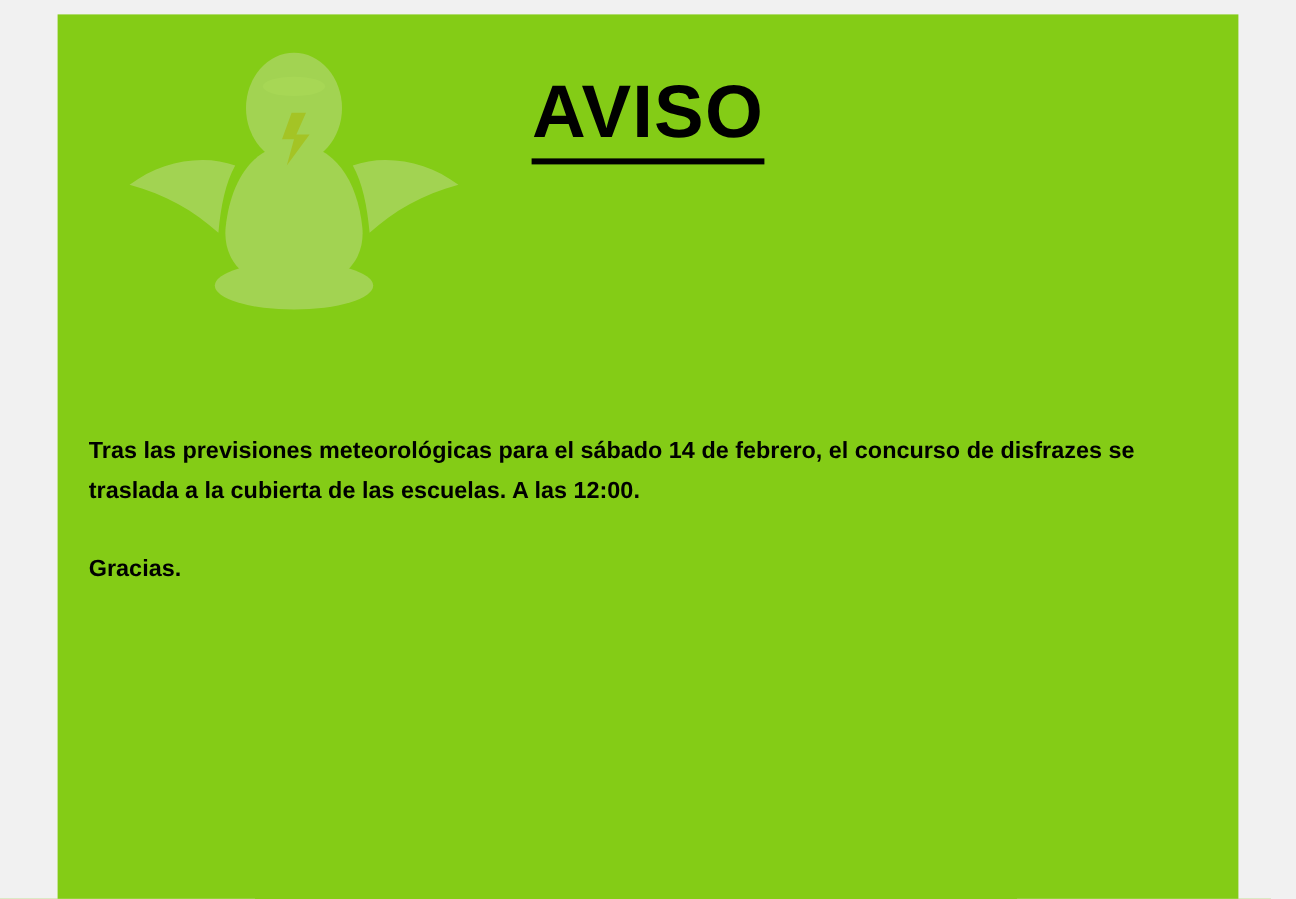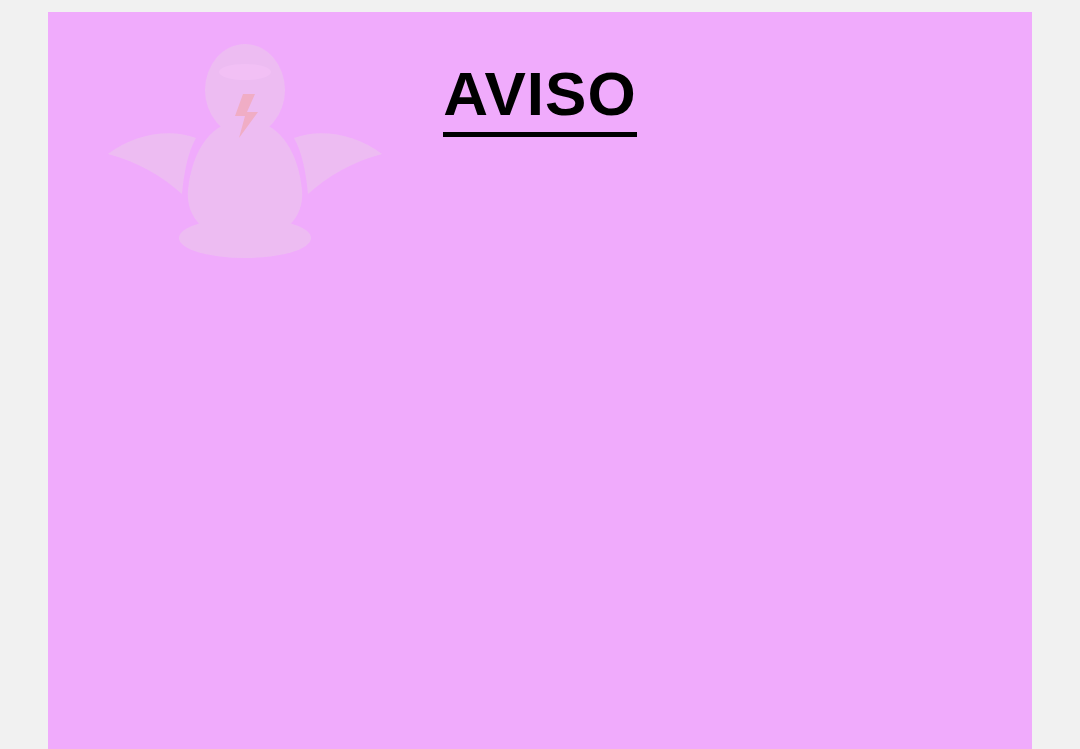--- a/index.html
+++ b/index.html
@@ -12,21 +12,21 @@
     background: #f1f1f1;
     font-family: "Liberation Sans", sans-serif;
     overflow: hidden;
   }
   .page {
     position: absolute;
     left: 48px;
     top: 12px;
     width: 984px;
     height: 737px;
-    background: #f0abfc;
+    background: #84cc16;
     box-sizing: border-box;
   }
   .header-area {
     position: relative;
     height: 300px;
   }
   .logo-wrap {
     position: absolute;
     left: 52px;
     top: 30px;
@@ -92,14 +92,18 @@
         <g fill="#f7f2e8">
           <ellipse cx="145" cy="30" rx="26" ry="8"></ellipse>
         </g>
       </svg>
     </div>
 
     <div class="title"><span>AVISO</span></div>
 
   </div>
 
+  <div class="body-text">
+    <p class="paragraph">Tras las previsiones meteorológicas para el sábado 14 de febrero, el concurso de disfrazes se traslada a la cubierta de las escuelas. A las 12:00.</p>
+    <p class="paragraph second">Gracias.</p>
+  </div>
 
 </div>
 
 </body></html>

